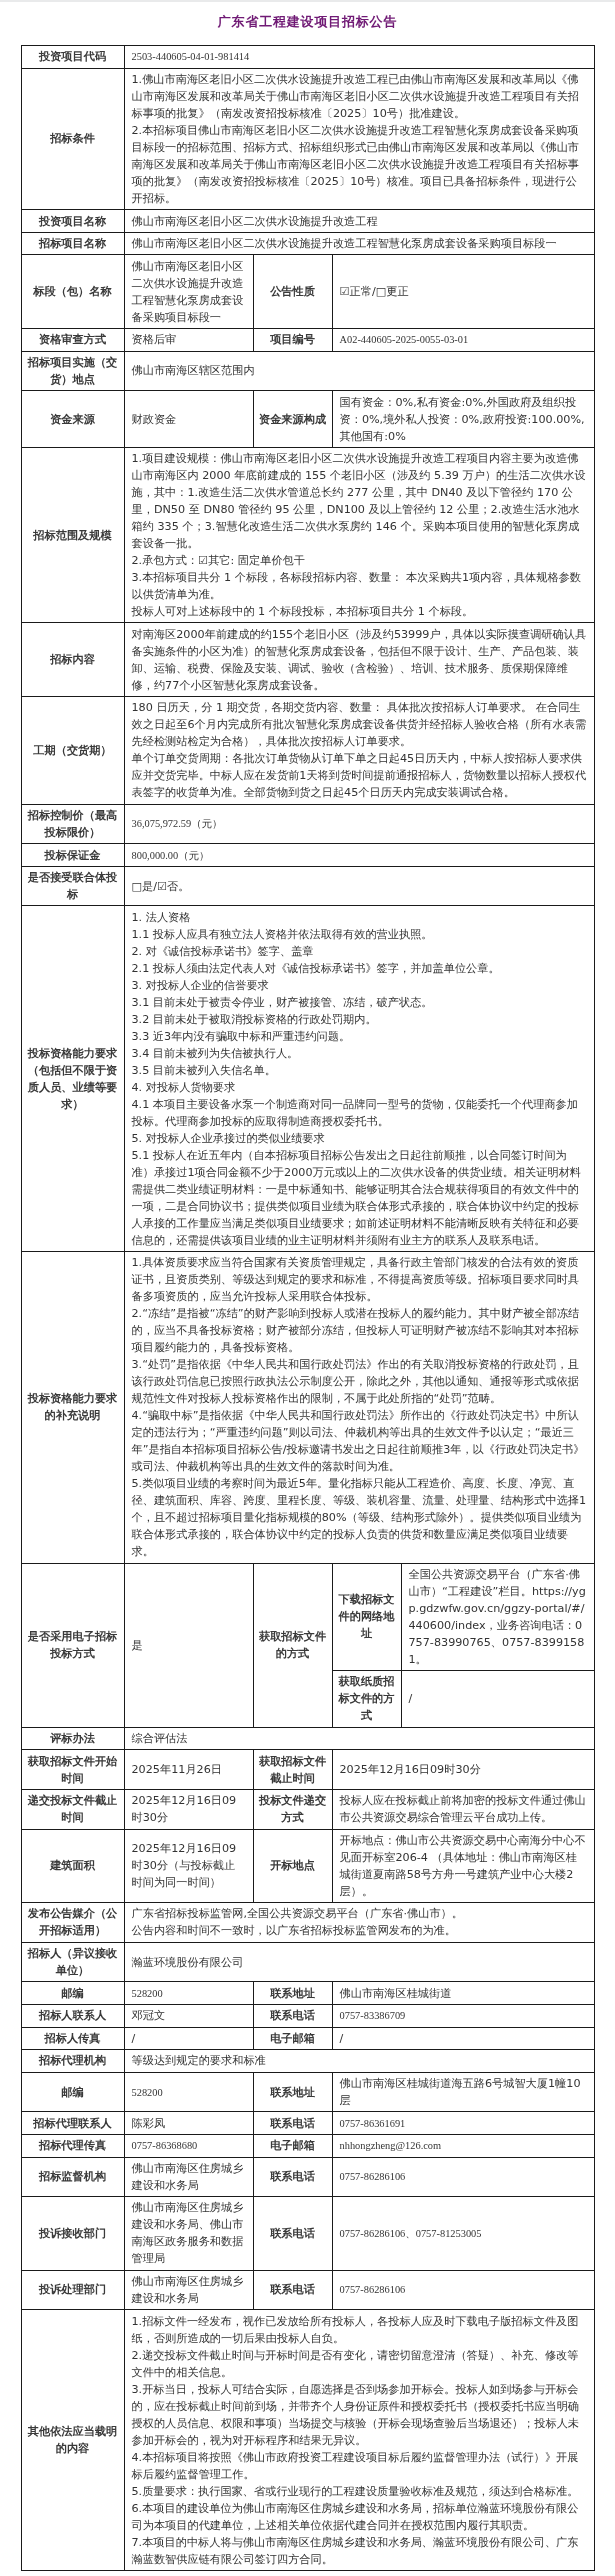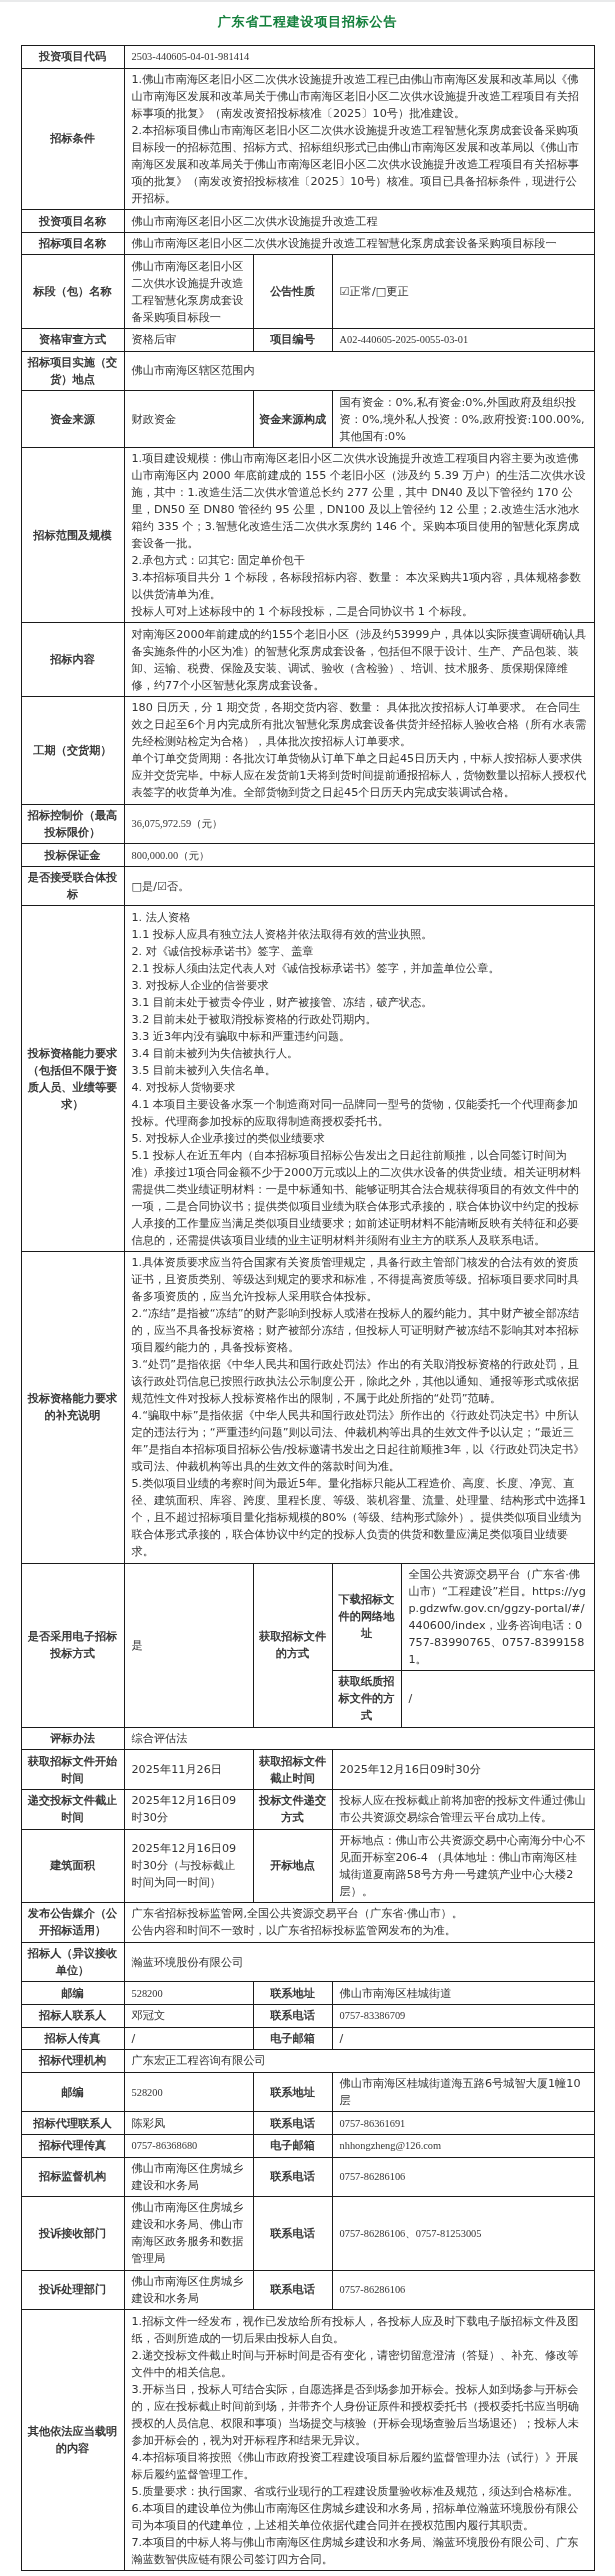--- a/index.html
+++ b/index.html
@@ -1,18 +1,18 @@
 <!DOCTYPE html>
 <html style="font-size:12.3px"><head>
 <meta charset="utf-8">
 <style>
   html,body{margin:0;padding:0;background:#ffffff;}
   body{width:615px;font-family:"DejaVu Sans","Liberation Sans",sans-serif;color:#333;}
   .edge-strip{width:615px;height:2.3px;background:#e9eaeb;}
-  h1.doc-title{font-size:13px;font-weight:bold;color:#15803d;text-align:center;margin:10.8px 0 7px 0;letter-spacing:0.8px;}
+  h1.doc-title{font-size:13px;font-weight:bold;color:#701a75;text-align:center;margin:10.8px 0 7px 0;letter-spacing:0.8px;}
   table.doc{border-collapse:collapse;table-layout:fixed;width:573px;margin:14px auto;border:1.5px solid #1a1a1a;}
   td{border:0.8px solid #1a1a1a;font-size:11.2px;line-height:17px;color:#333;padding:2.3px 7px;vertical-align:middle;word-break:break-all;}
   td.lab{text-align:center;font-weight:bold;color:#3a3a3a;padding:2.3px 3.9px;}
   td.ctr{}
   td p{margin:0;}
   .u{text-decoration-skip-ink:none;text-underline-offset:2.3px;}
   .num{font-family:Liberation Serif, serif;font-size:10.4px;}
 </style>
 </head>
 <body>
@@ -79,21 +79,21 @@
     <td class="lab">资金来源构成</td>
     <td colspan="2">国有资金：0%,私有资金:0%,外国政府及组织投资：0%,境外私人投资：0%,政府投资:100.00%,其他国有:0%</td>
   </tr>
 
   <tr>
     <td class="lab">招标范围及规模</td>
     <td colspan="4">
       <p><span>1.项目建设规模：</span><span class="u">佛山市南海区老旧小区二次供水设施提升改造工程项目内容主要为改造佛山市南海区内 2000 年底前建成的 155 个老旧小区（涉及约 5.39 万户）的生活二次供水设施，其中：1.改造生活二次供水管道总长约 277 公里，其中 DN40 及以下管径约 170 公里，DN50 至 DN80 管径约 95 公里，DN100 及以上管径约 12 公里；2.改造生活水池水箱约 335 个；3.智慧化改造生活二次供水泵房约 146 个。采购本项目使用的智慧化泵房成套设备一批。</span></p>
       <p><span>2.承包方式：☑</span><span class="u">其它: 固定单价包干</span></p>
       <p><span>3.本招标项目共分</span><span class="u"> 1 </span><span>个标段，各标段招标内容、数量： </span><span class="u">本次采购共1项内容，具体规格参数以供货清单为准。</span></p>
-      <p><span>投标人可对上述标段中的</span><span class="u"> 1 </span><span>个标段投标，二是合同协议书</span><span class="u"> 1 </span><span>个标段。</span></p>
+      <p><span>投标人可对上述标段中的</span><span class="u"> 1 </span><span>个标段投标，本招标项目共分</span><span class="u"> 1 </span><span>个标段。</span></p>
     </td>
   </tr>
 
   <tr>
     <td class="lab">招标内容</td>
     <td colspan="4">对南海区2000年前建成的约155个老旧小区（涉及约53999户，具体以实际摸查调研确认具备实施条件的小区为准）的智慧化泵房成套设备，包括但不限于设计、生产、产品包装、装卸、运输、税费、保险及安装、调试、验收（含检验）、培训、技术服务、质保期保障维修，约77个小区智慧化泵房成套设备。</td>
   </tr>
 
   <tr>
     <td class="lab">工期（交货期）</td>
@@ -216,21 +216,21 @@
 
   <tr>
     <td class="lab">招标人传真</td>
     <td class="ctr">/</td>
     <td class="lab">电子邮箱</td>
     <td colspan="2" class="ctr">/</td>
   </tr>
 
   <tr>
     <td class="lab">招标代理机构</td>
-    <td colspan="4" class="ctr">广东宏正工程咨询有限公司</td>
+    <td colspan="4" class="ctr">等级达到规定的要求和标准</td>
   </tr>
 
   <tr>
     <td class="lab">邮编</td>
     <td class="ctr num">528200</td>
     <td class="lab">联系地址</td>
     <td colspan="2" class="ctr">佛山市南海区桂城街道海五路6号城智大厦1幢10层</td>
   </tr>
 
   <tr>

